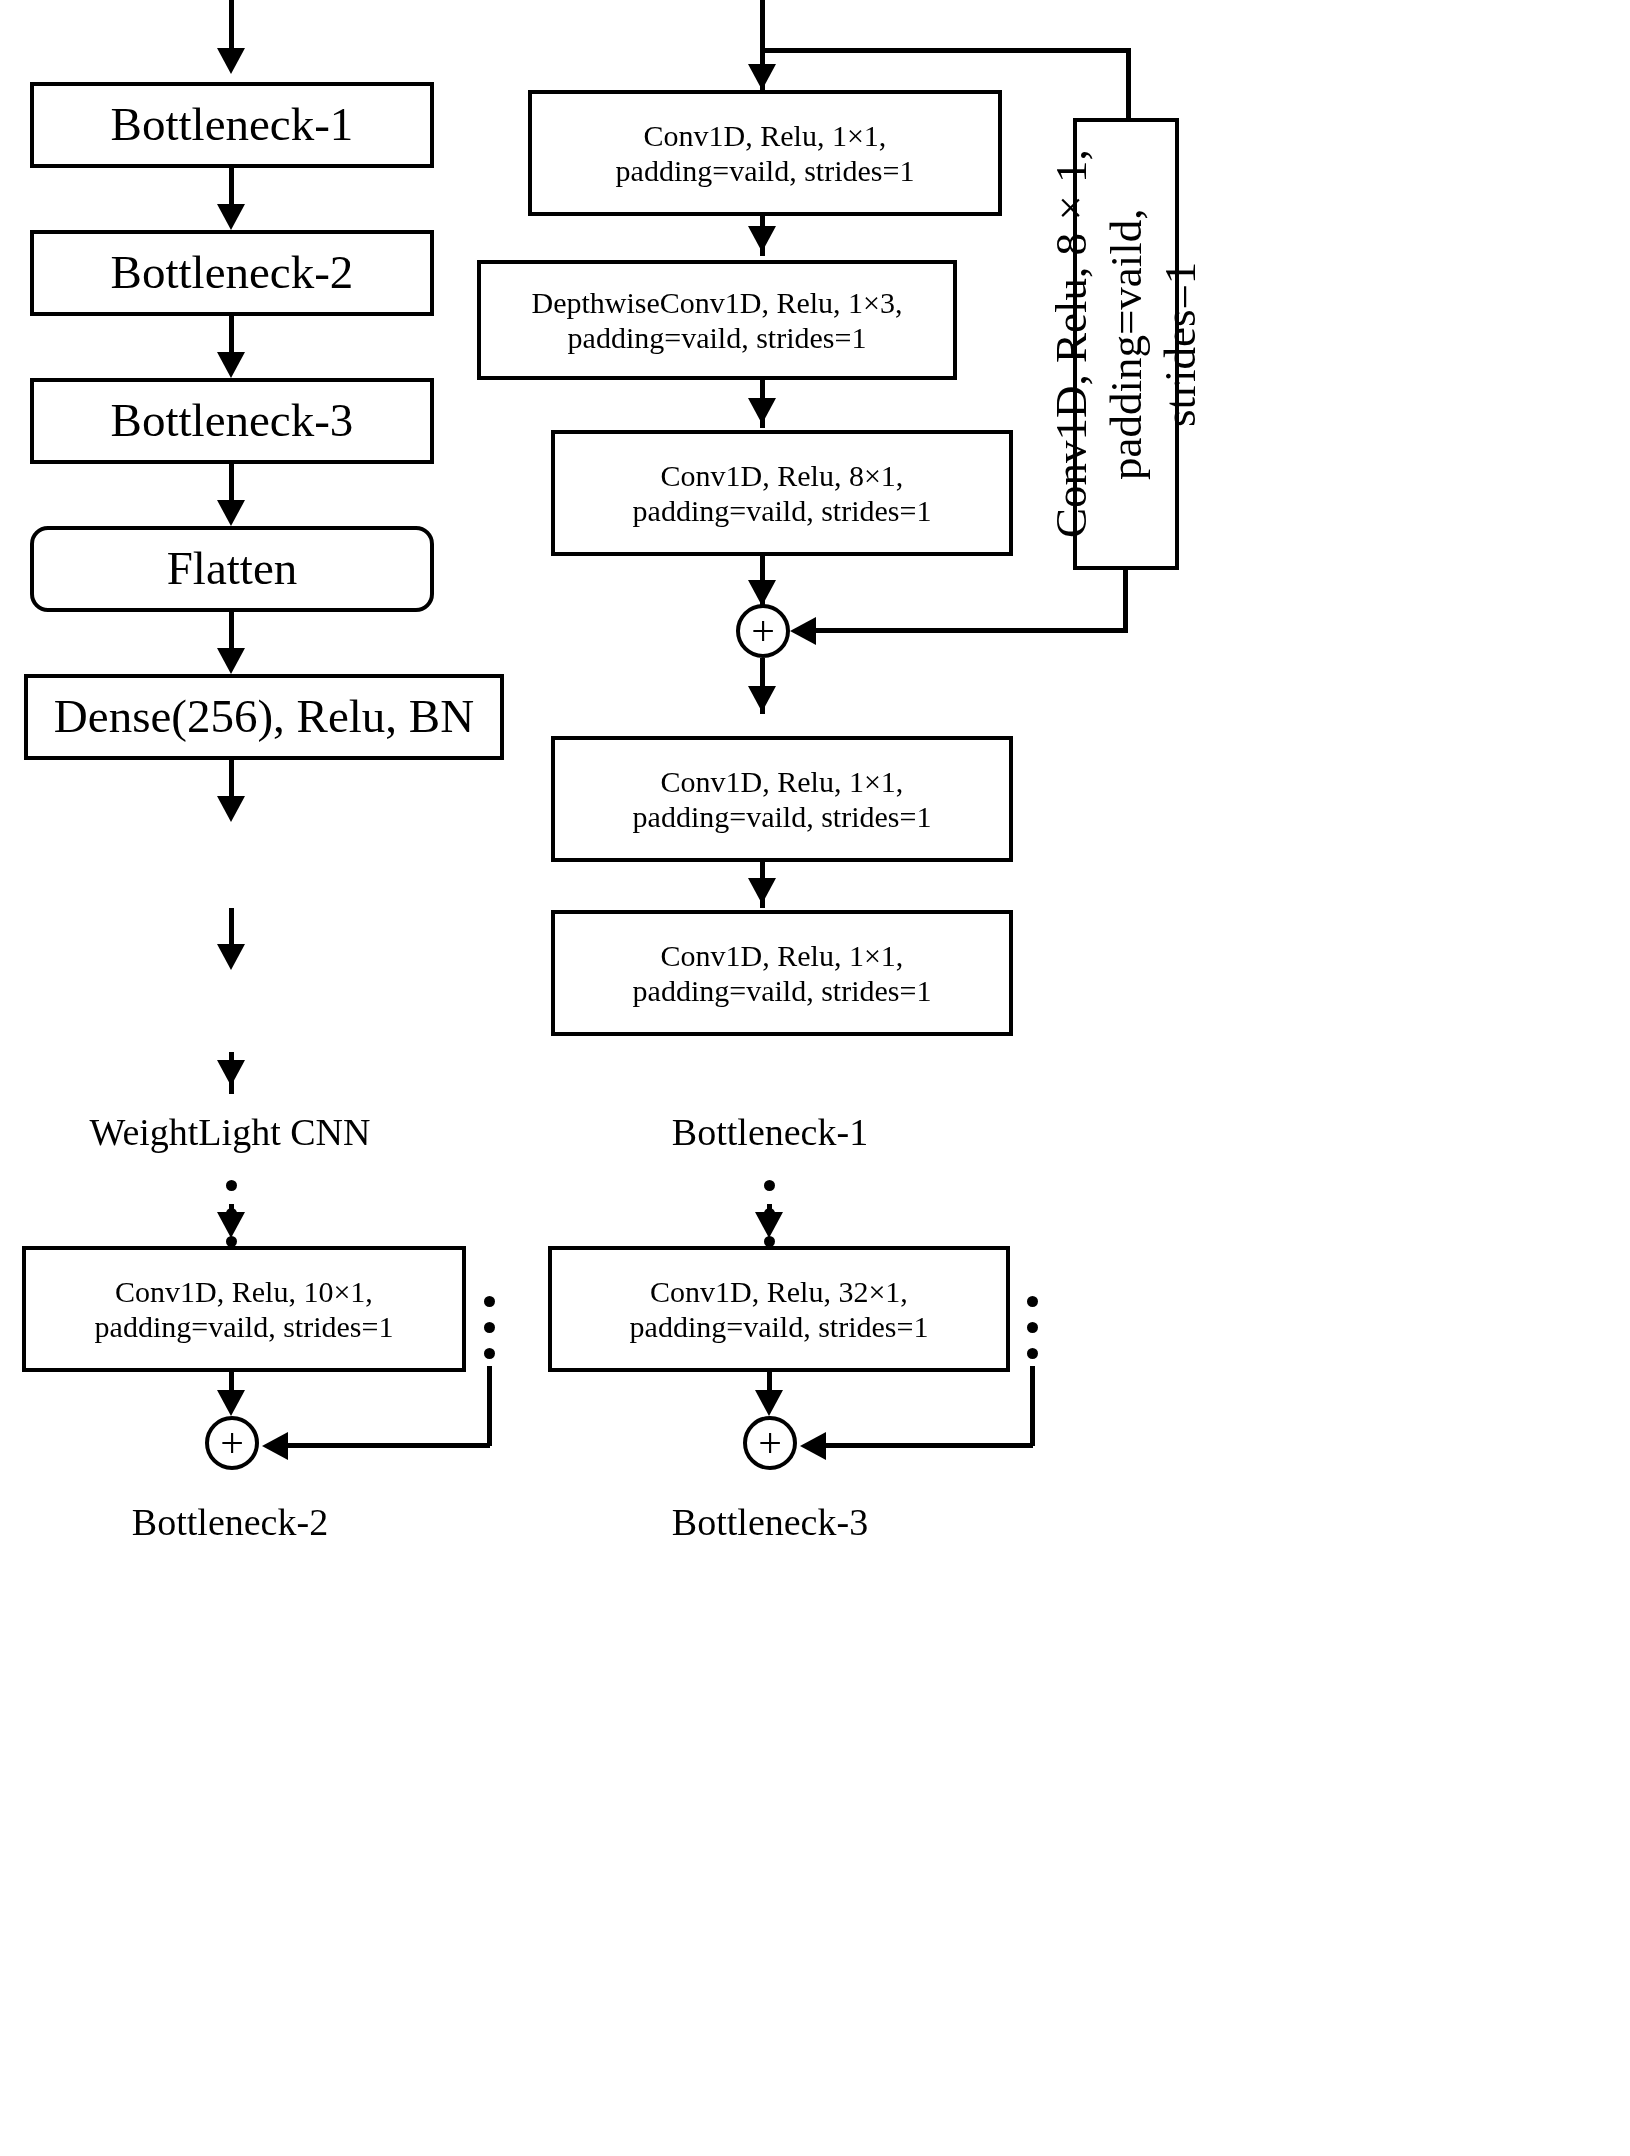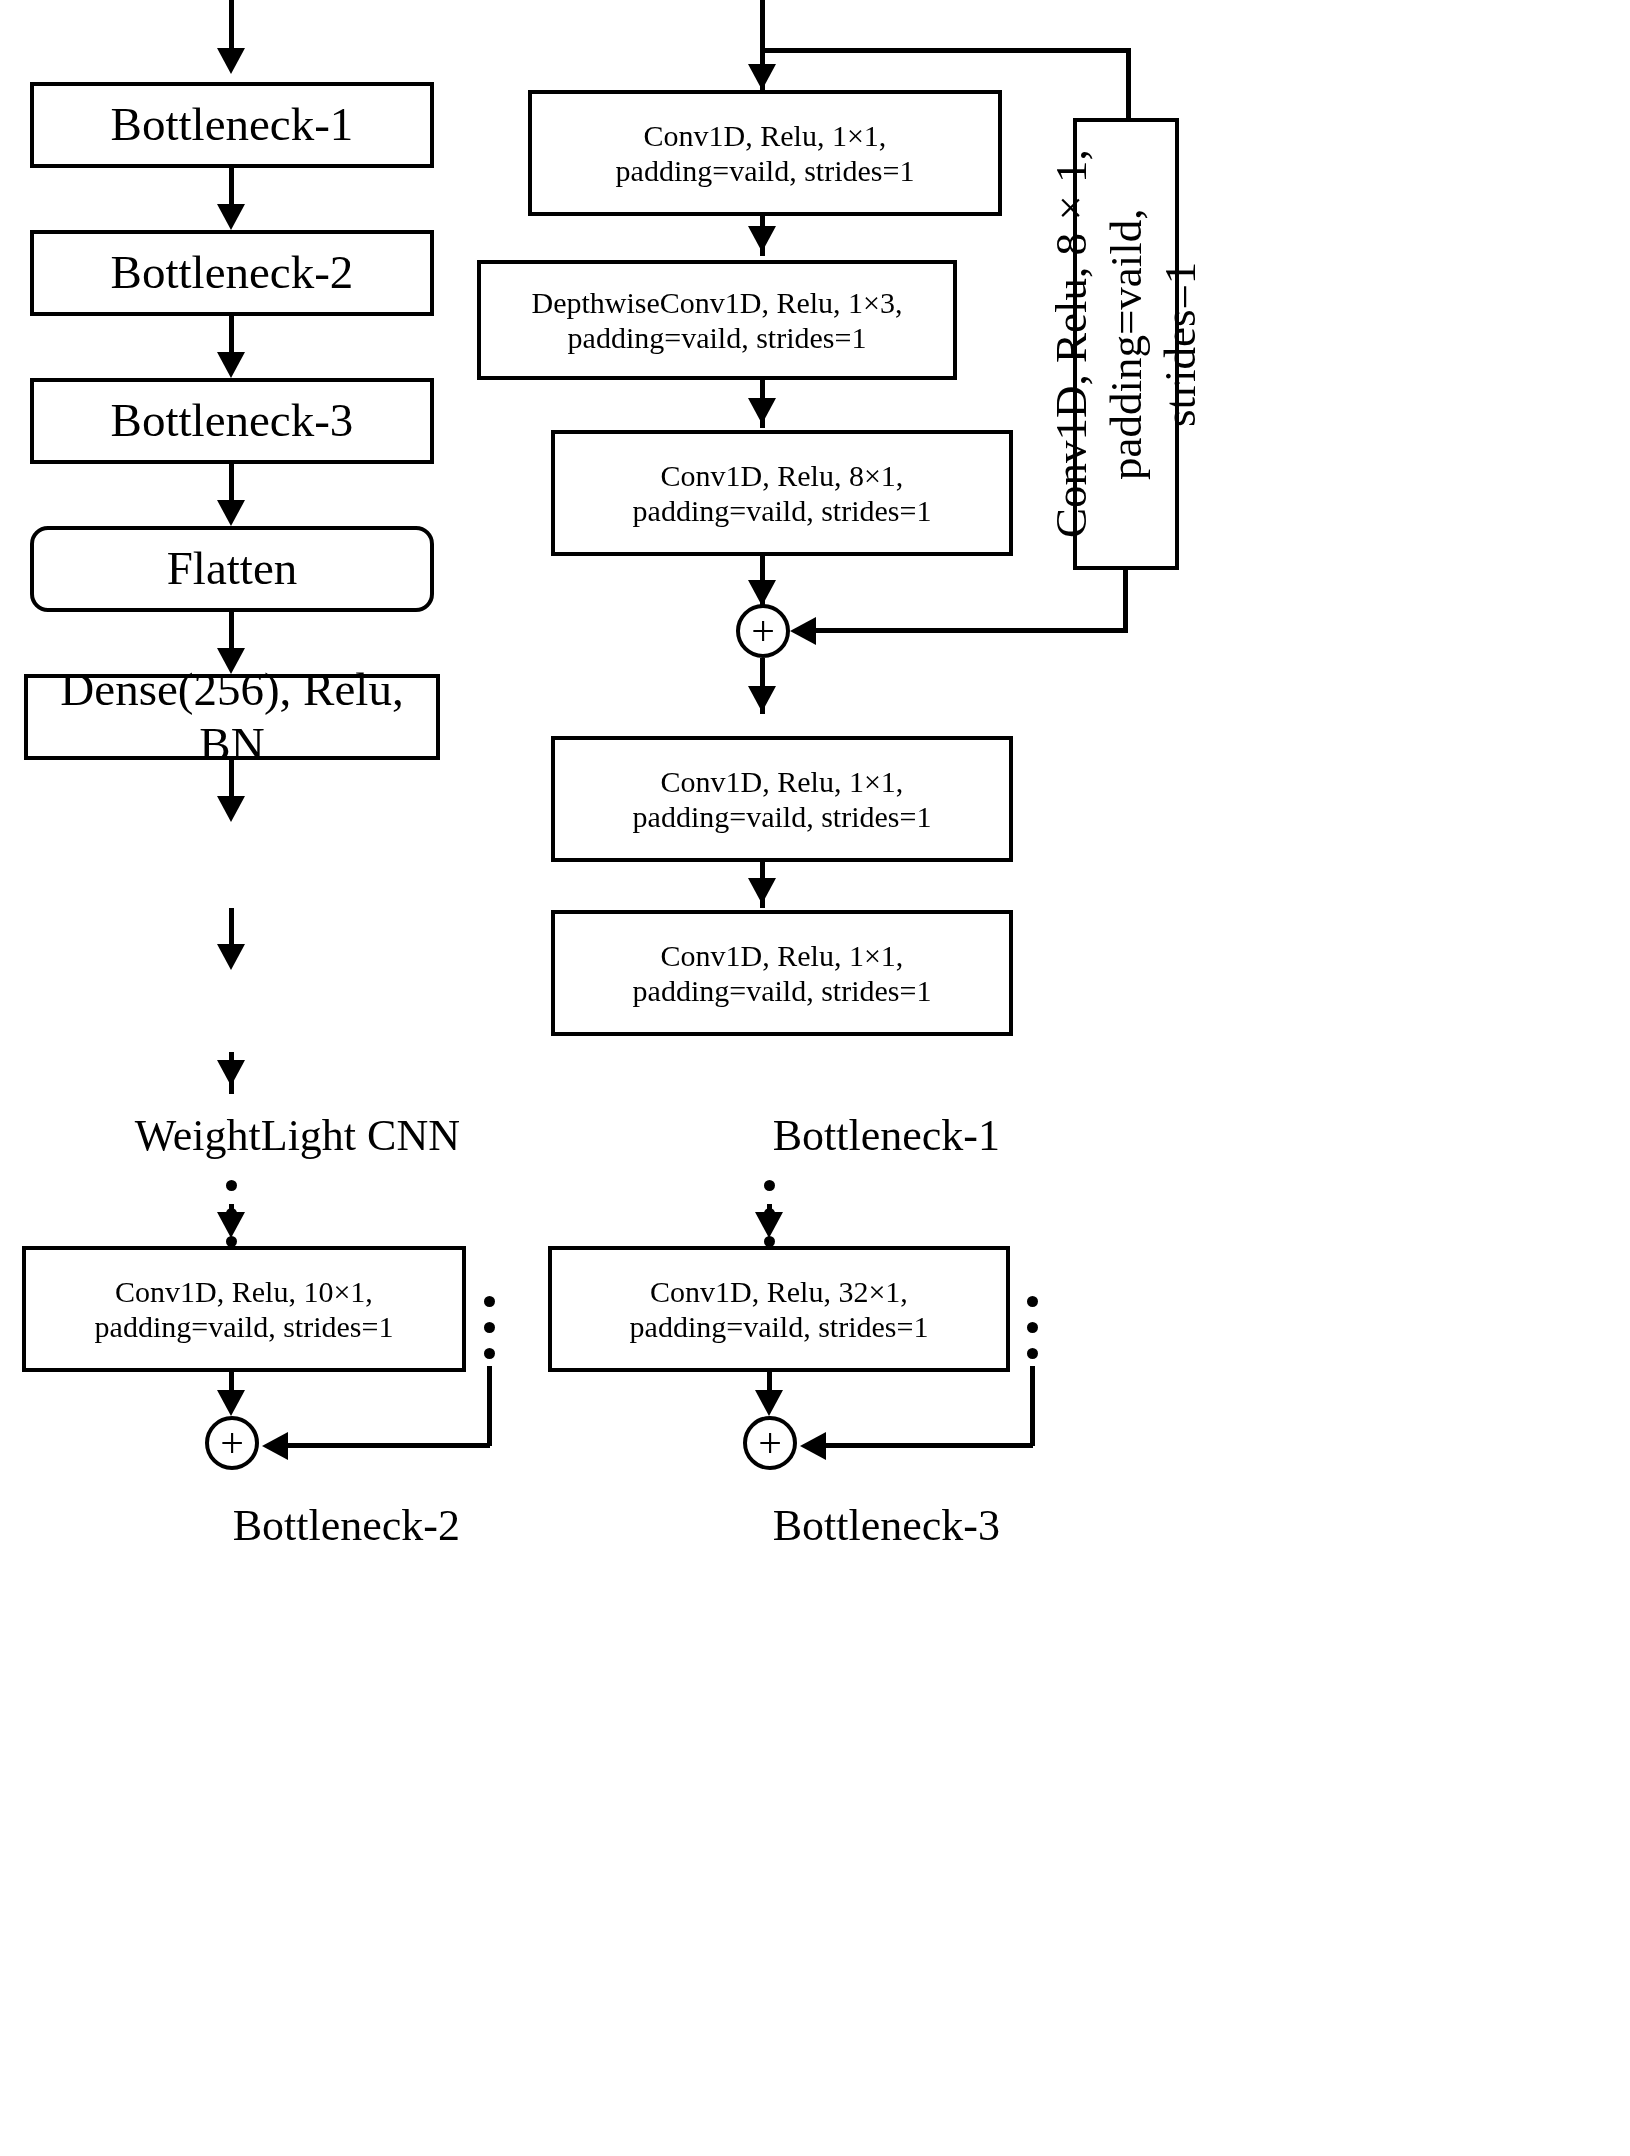--- a/index.html
+++ b/index.html
@@ -29,23 +29,23 @@
   .box.two{font-size:30px;}
   .box.vert{
     writing-mode:vertical-rl;
     transform:rotate(180deg);
     font-size:45px;
     line-height:1.22;
     padding:8px 2px;
   }
   .caption{
     position:absolute;
-    font-size:44px;
+    font-size:38px;
     color:#000;
-    text-align:right;
+    text-align:center;
     white-space:nowrap;
   }
   
   .vline{position:absolute;background:#000;width:5px;}
   .hline{position:absolute;background:#000;height:5px;}
   .arrowdown{
     position:absolute;
     width:0;height:0;
     border-left:14px solid transparent;
     border-right:14px solid transparent;
@@ -109,21 +109,21 @@
   <div class="box single" style="left:30px;top:378px;width:404px;height:86px;">Bottleneck-3</div>
 
   <div class="vline" style="left:229px;top:464px;height:42px;"></div>
   <div class="arrowdown" style="left:217px;top:500px;"></div>
 
   <div class="box single" style="left:30px;top:526px;width:404px;height:86px;border-radius:18px;">Flatten</div>
 
   <div class="vline" style="left:229px;top:612px;height:42px;"></div>
   <div class="arrowdown" style="left:217px;top:648px;"></div>
 
-  <div class="box single" style="left:24px;top:674px;width:416px;height:86px;">Dense(256), Relu, BN</div>
+  <div class="box single" style="left:24px;top:674px;width:480px;height:86px;">Dense(256), Relu, BN</div>
 
   <div class="vline" style="left:229px;top:760px;height:42px;"></div>
   <div class="arrowdown" style="left:217px;top:796px;"></div>
 
 
   <div class="vline" style="left:229px;top:908px;height:42px;"></div>
   <div class="arrowdown" style="left:217px;top:944px;"></div>
 
 
   <div class="vline" style="left:229px;top:1052px;height:42px;"></div>

